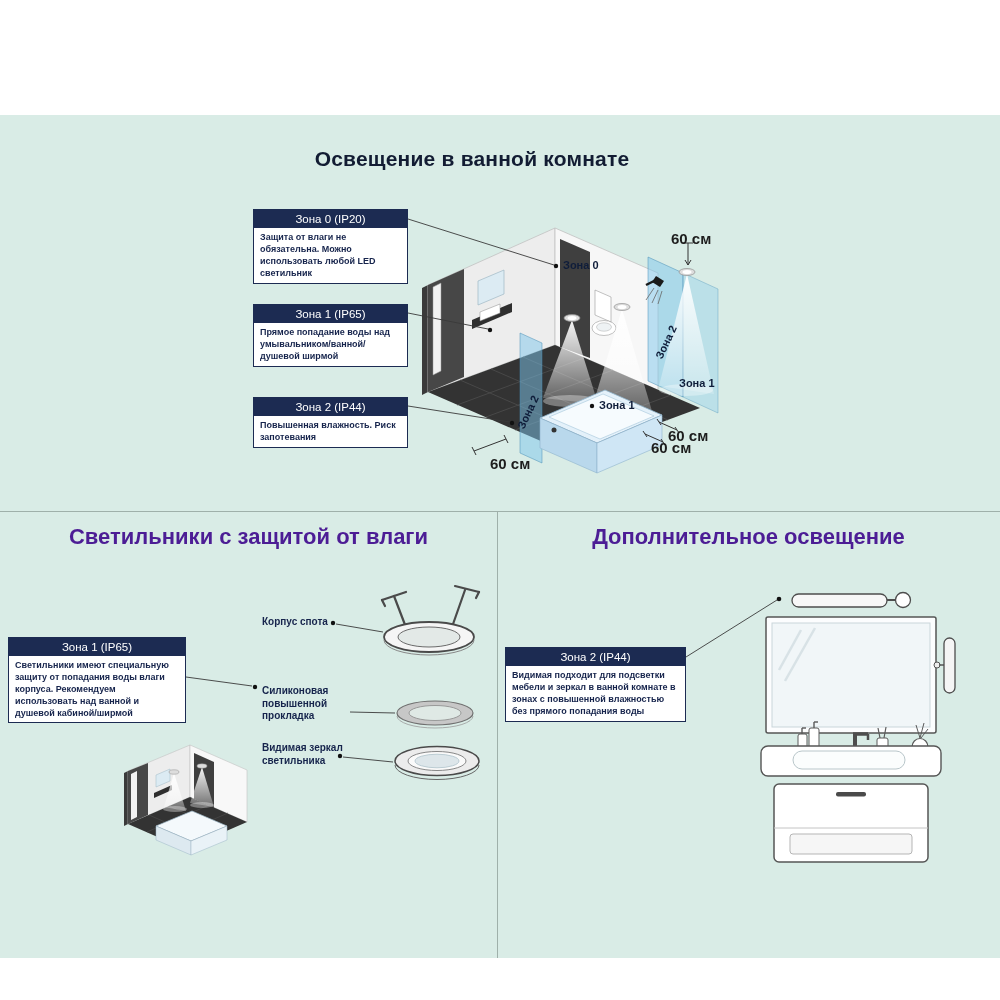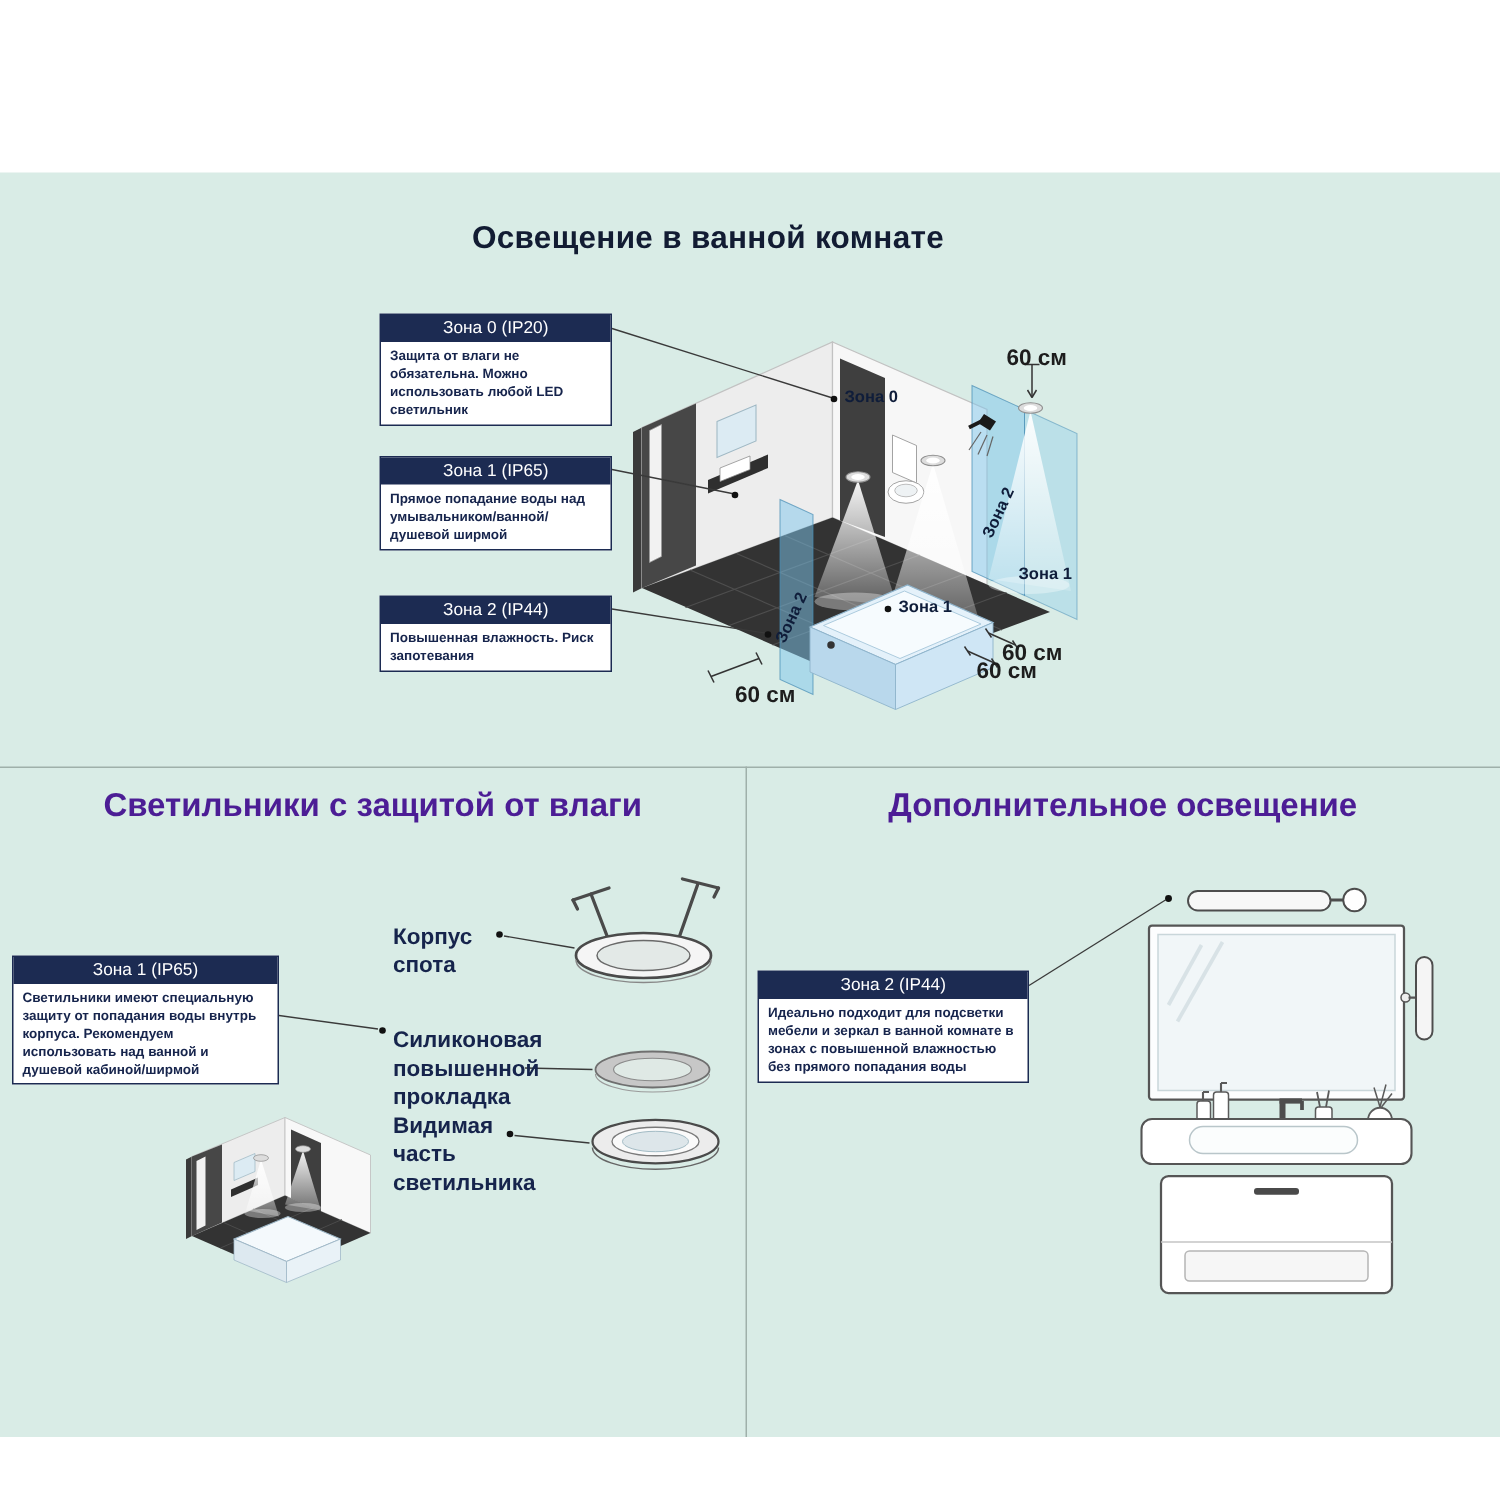--- a/index.html
+++ b/index.html
@@ -15,21 +15,21 @@
                    color:#4c1d95; text-align:center; }
   .section-title.left { left:0; width:497px; }
   .section-title.right { left:497px; width:503px; }
   .callout { position:absolute; background:#ffffff; border:1px solid #1c2b52; }
   .callout-header { background:#1c2b52; color:#ffffff; font-weight:normal; font-size:11.5px;
                     text-align:center; padding:2.5px 0 3.5px; }
   .callout-body { padding:4px 6px 3px; font-size:9px; font-weight:bold; color:#16244c; line-height:1.32; }
   .zone-label { position:absolute; font-size:11px; font-weight:bold; color:#0f1d3a; white-space:nowrap; }
   .zone-label.rot { width:40px; text-align:center; transform:rotate(-65deg); }
   .dim-label { position:absolute; font-size:15px; font-weight:bold; color:#1d1d1d; white-space:nowrap; }
-  .part-label { position:absolute; font-size:15px; font-weight:bold; color:#16244c; line-height:1.25; }
+  .part-label { position:absolute; font-size:10px; font-weight:bold; color:#16244c; line-height:1.25; }
   svg { position:absolute; }
 </style>
 </head>
 <body>
 
 <div class="page">
   <div class="bg-band"></div>
 
   <div class="main-title">Освещение в ванной комнате</div>
 
@@ -192,25 +192,25 @@
       <circle cx="153" cy="43" r="2.2" fill="#111111"></circle>
       <line x1="156" y1="44" x2="203" y2="52" stroke="#3a3a3a" stroke-width="0.9"></line>
       <line x1="170" y1="132" x2="215" y2="133" stroke="#3a3a3a" stroke-width="0.9"></line>
       <circle cx="160" cy="176" r="2.2" fill="#111111"></circle>
       <line x1="163" y1="177" x2="213" y2="182" stroke="#3a3a3a" stroke-width="0.9"></line>
     </g>
   </svg>
 
   <div class="part-label" style="left:262px;top:616px;width:72px;">Корпус спота</div>
   <div class="part-label" style="left:262px;top:685px;width:88px;">Силиконовая повышенной прокладка</div>
-  <div class="part-label" style="left:262px;top:742px;width:82px;">Видимая часть светильника</div>
+  <div class="part-label" style="left:262px;top:742px;width:82px;">Видимая зеркал светильника</div>
 
   <div class="callout" style="left:8px;top:637px;width:178px;">
     <div class="callout-header">Зона 1 (IP65)</div>
-    <div class="callout-body">Светильники имеют специальную защиту от попадания воды внутрь корпуса. Рекомендуем использовать над ванной и душевой кабиной/ширмой</div>
+    <div class="callout-body">Светильники имеют специальную защиту от попадания воды влаги корпуса. Рекомендуем использовать над ванной и душевой кабиной/ширмой</div>
   </div>
 
   <svg style="left:118px;top:733px;" width="140" height="140" viewBox="0 0 140 140">
     <defs>
       <linearGradient id="coneB" x1="0" y1="0" x2="0" y2="1">
         <stop offset="0" stop-color="#ffffff" stop-opacity="0.95"></stop>
         <stop offset="1" stop-color="#ffffff" stop-opacity="0.25"></stop>
       </linearGradient>
     </defs>
     <polygon points="6,40 10,38 10,91 6,93" fill="#3a3a3a"></polygon>
@@ -290,16 +290,16 @@
     </g>
   </svg>
 
   <svg style="left:680px;top:590px;" width="110" height="75" viewBox="0 0 110 75">
     <line x1="6" y1="67" x2="97" y2="10" stroke="#3a3a3a" stroke-width="0.9"></line>
     <circle cx="99" cy="9" r="2.3" fill="#111111"></circle>
   </svg>
 
   <div class="callout" style="left:505px;top:647px;width:181px;">
     <div class="callout-header">Зона 2 (IP44)</div>
-    <div class="callout-body">Идеально подходит для подсветки мебели и зеркал в ванной комнате в зонах с повышенной влажностью без прямого попадания воды</div>
+    <div class="callout-body">Видимая подходит для подсветки мебели и зеркал в ванной комнате в зонах с повышенной влажностью без прямого попадания воды</div>
   </div>
 
 </div>
 
 </body></html>

